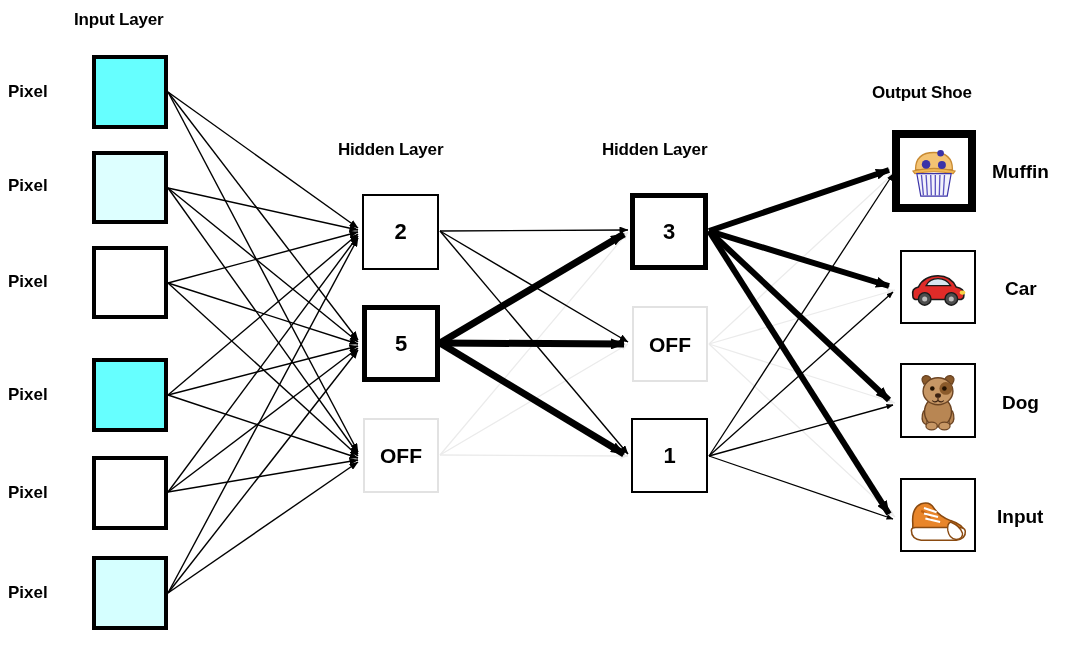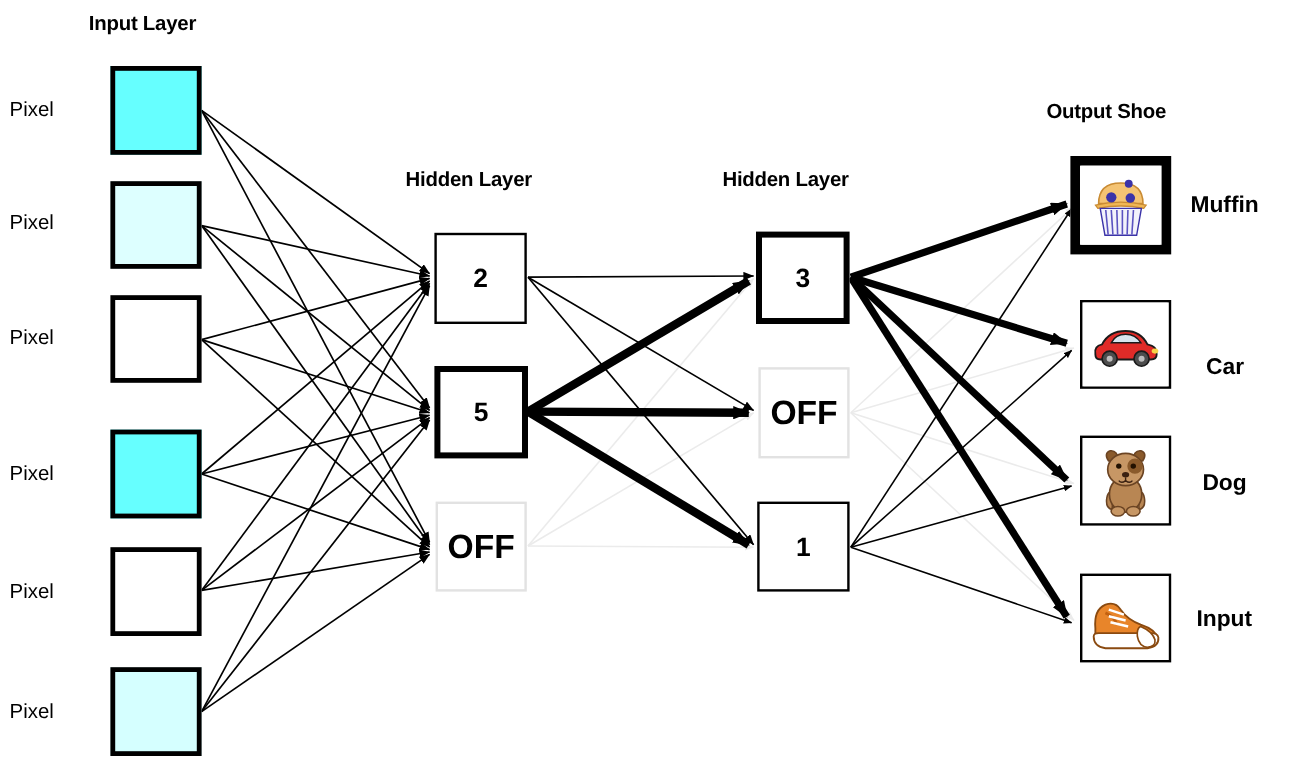--- a/index.html
+++ b/index.html
@@ -54,26 +54,26 @@
   }
   .hidden-box-off {
     border: 2px solid #e2e2e2;
   }
   .node-value {
     font-size: 22px;
     font-weight: bold;
     line-height: 1;
   }
   .node-value.off {
-    font-size: 28px;
+    font-size: 21px;
   }
   .pixel-label {
     position: absolute;
     font-size: 17px;
-    font-weight: normal;
+    font-weight: bold;
     white-space: nowrap;
   }
   .out-box {
     position: absolute;
     box-sizing: border-box;
     background: #ffffff;
     display: flex;
     align-items: center;
     justify-content: center;
   }
@@ -255,21 +255,21 @@
       <rect x="0" y="0" width="100" height="100" fill="#ffffff"></rect>
       <path d="M14 62 Q12 52 22 50 Q30 34 50 34 Q68 34 76 50 Q88 52 87 62 Q87 68 80 68 L20 68 Q14 68 14 62 Z" fill="#e02b28" stroke="#1a1a1a" stroke-width="2.2"></path>
       <path d="M33 48 Q38 38 50 38 Q62 38 68 48 Z" fill="#d7e6ef" stroke="#1a1a1a" stroke-width="1.8"></path>
       <circle cx="31" cy="67" r="9" fill="#4d4d4d" stroke="#1a1a1a" stroke-width="2"></circle>
       <circle cx="31" cy="67" r="3.6" fill="#bdbdbd"></circle>
       <circle cx="69" cy="67" r="9" fill="#4d4d4d" stroke="#1a1a1a" stroke-width="2"></circle>
       <circle cx="69" cy="67" r="3.6" fill="#bdbdbd"></circle>
       <ellipse cx="85" cy="58" rx="4" ry="3" fill="#f5d347"></ellipse>
     </svg>
   </div>
-  <div class="out-label" style="left:1005px; top:296px;">Car</div>
+  <div class="out-label" style="left:1005px; top:278px;">Car</div>
 
   <div class="out-box out-box-thin" style="left:900px; top:363px; width:76px; height:75px;">
     <svg class="out-art" viewBox="0 0 100 100">
       <rect x="0" y="0" width="100" height="100" fill="#ffffff"></rect>
       <path d="M36 66 Q30 60 28 70 Q26 82 34 84 Z" fill="#b88653" stroke="#6b4423" stroke-width="1.8"></path>
       <path d="M64 66 Q70 60 72 70 Q74 82 66 84 Z" fill="#b88653" stroke="#6b4423" stroke-width="1.8"></path>
       <ellipse cx="50" cy="66" rx="19" ry="21" fill="#b88653" stroke="#6b4423" stroke-width="2"></ellipse>
       <ellipse cx="41" cy="86" rx="8" ry="5.5" fill="#c79765" stroke="#6b4423" stroke-width="1.8"></ellipse>
       <ellipse cx="59" cy="86" rx="8" ry="5.5" fill="#c79765" stroke="#6b4423" stroke-width="1.8"></ellipse>
       <path d="M30 27 Q24 18 32 15 Q40 14 42 26 Z" fill="#8a5a2b" stroke="#6b4423" stroke-width="1.8"></path>

